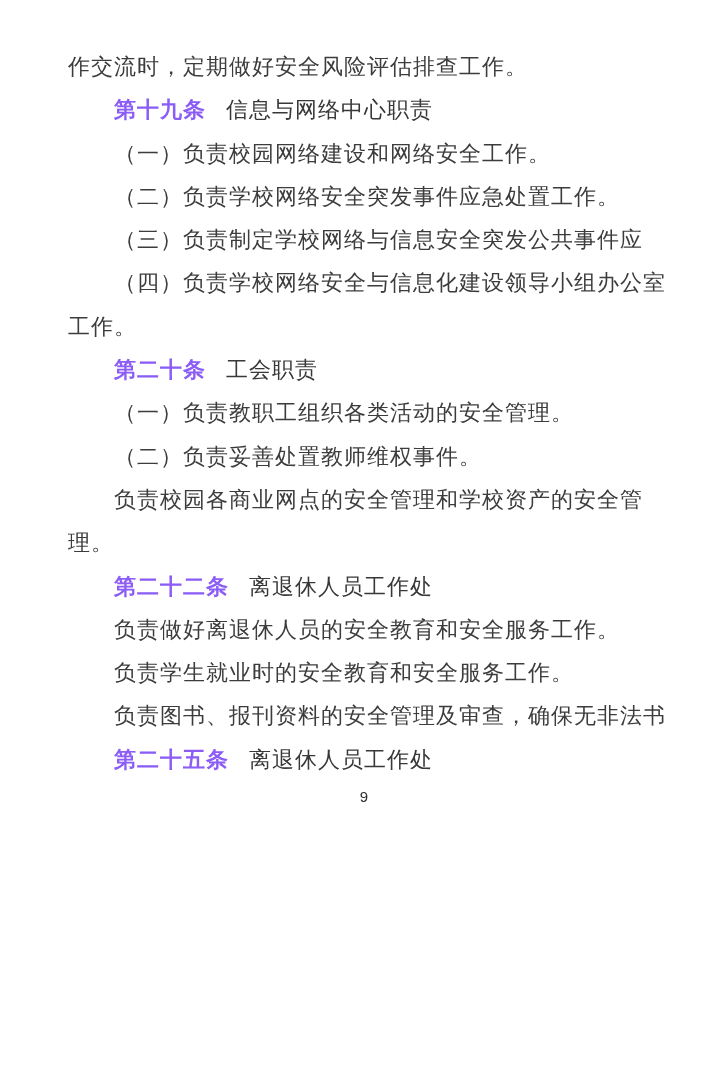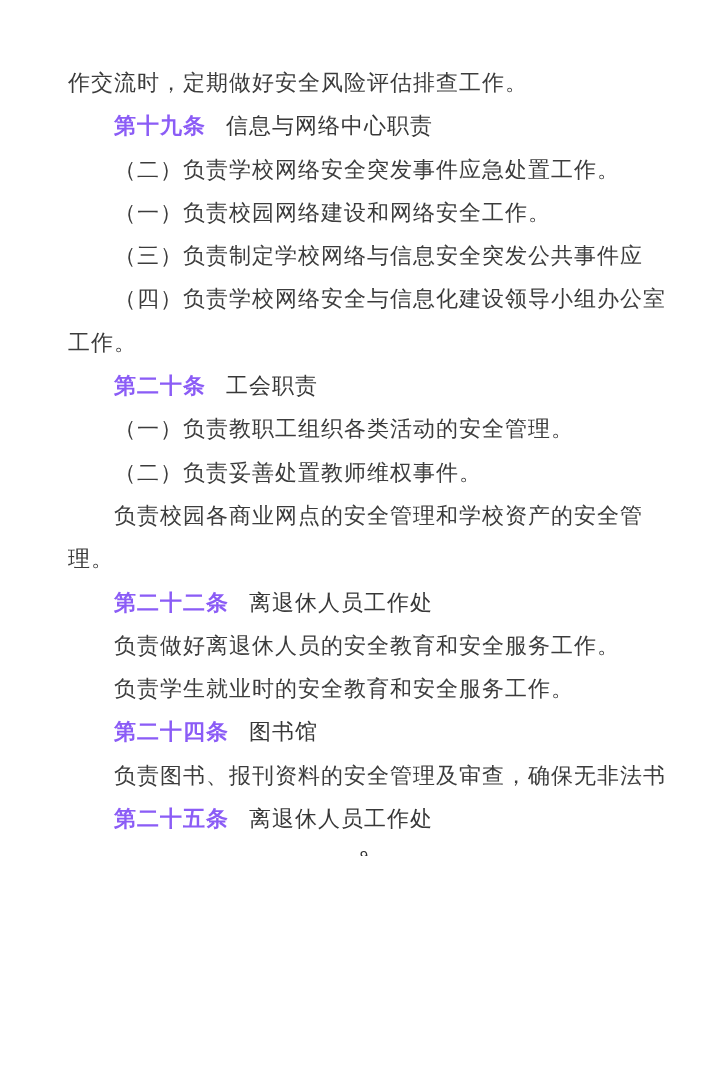--- a/index.html
+++ b/index.html
@@ -7,21 +7,20 @@
     padding: 0;
     background: #ffffff;
   }
   .page {
     position: relative;
     width: 726px;
     height: 840px;
     background: #ffffff;
     overflow: hidden;
     font-family: "Liberation Serif", serif;
-    margin-top: 16px;
   }
   .doc {
     padding: 45px 50px 0 68px;
   }
   .line {
     font-size: 22px;
     line-height: 43.3px;
     height: 43.3px;
     letter-spacing: 1px;
     color: #3c3c3c;
@@ -54,22 +53,22 @@
 
 <div class="page">
   <div class="doc">
 
     <div class="line body">作交流时，定期做好安全风险评估排查工作。</div>
 
     <div class="line heading indent">
       <span class="art-num">第十九条</span><span class="art-title">信息与网络中心职责</span>
     </div>
 
+    <div class="line body indent">（一）负责校园网络建设和网络安全工作。</div>
     <div class="line body indent">（二）负责学校网络安全突发事件应急处置工作。</div>
-    <div class="line body indent">（一）负责校园网络建设和网络安全工作。</div>
     <div class="line body indent">（三）负责制定学校网络与信息安全突发公共事件应</div>
     <div class="line body indent">（四）负责学校网络安全与信息化建设领导小组办公室</div>
     <div class="line body">工作。</div>
 
     <div class="line heading indent">
       <span class="art-num">第二十条</span><span class="art-title">工会职责</span>
     </div>
 
     <div class="line body indent">（一）负责教职工组织各类活动的安全管理。</div>
     <div class="line body indent">（二）负责妥善处置教师维权事件。</div>
@@ -80,23 +79,20 @@
 
     <div class="line heading indent">
       <span class="art-num">第二十二条</span><span class="art-title">离退休人员工作处</span>
     </div>
 
     <div class="line body indent">负责做好离退休人员的安全教育和安全服务工作。</div>
 
 
     <div class="line body indent">负责学生就业时的安全教育和安全服务工作。</div>
 
-    <div class="line heading indent">
-      <span class="art-num">第二十四条</span><span class="art-title">图书馆</span>
-    </div>
 
     <div class="line body indent">负责图书、报刊资料的安全管理及审查，确保无非法书</div>
 
     <div class="line heading indent">
       <span class="art-num">第二十五条</span><span class="art-title">离退休人员工作处</span>
     </div>
 
   </div>
 
   <div class="page-num">9</div>

